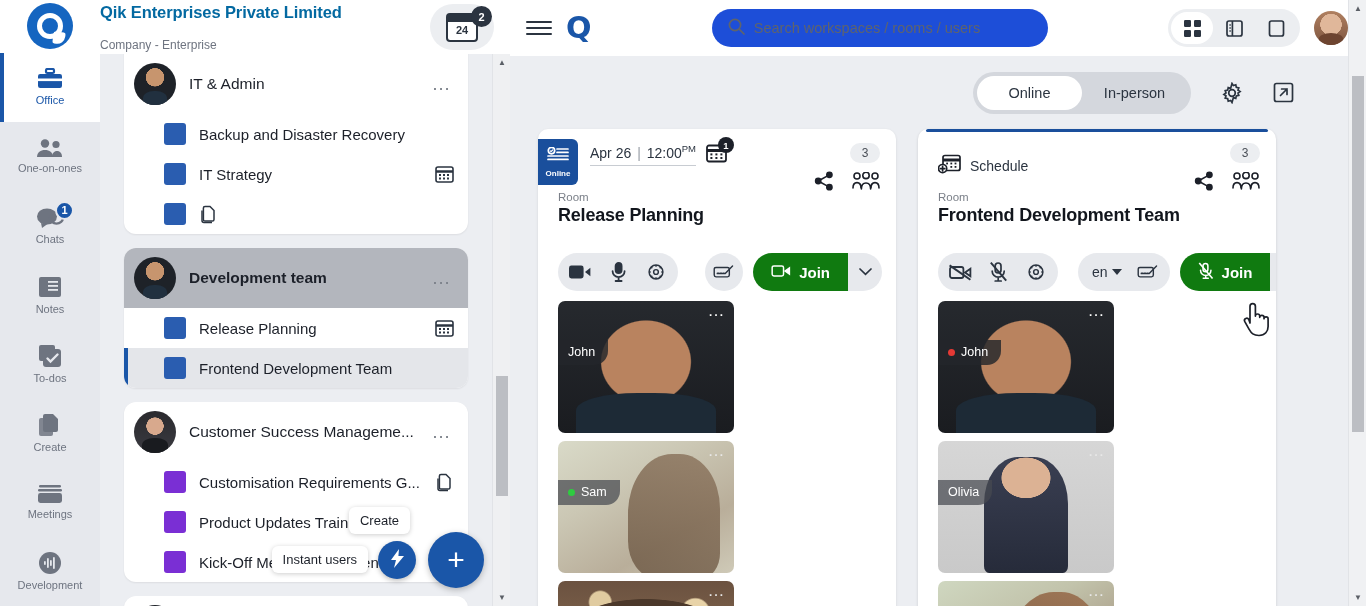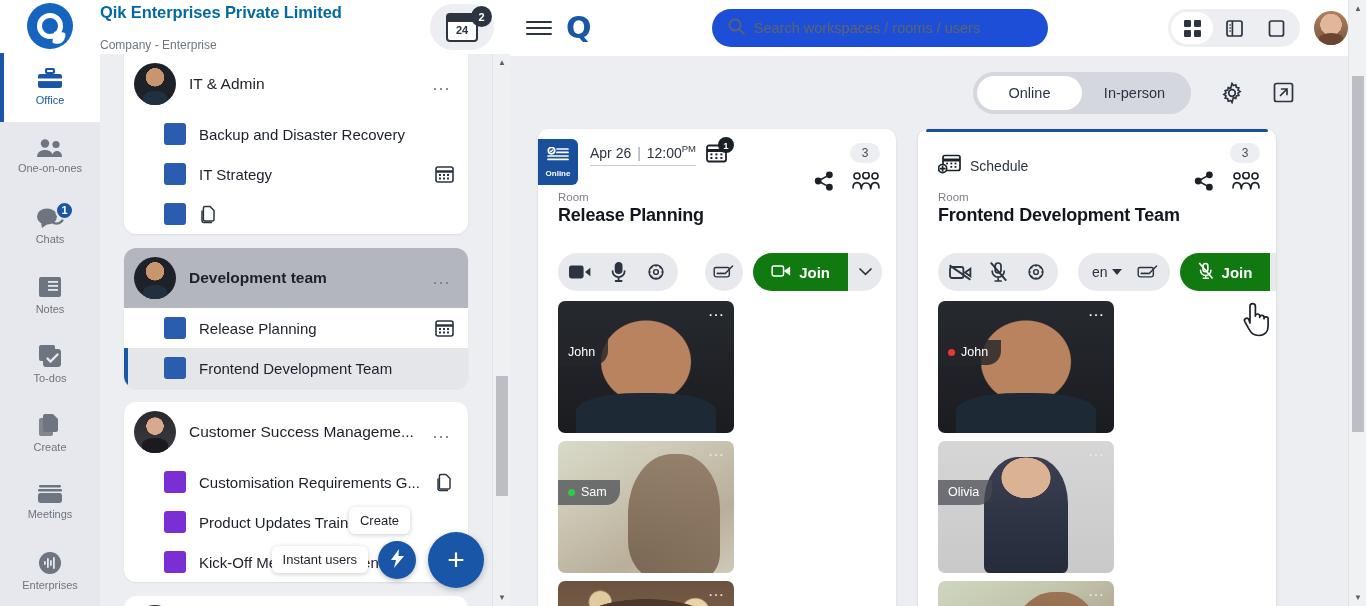--- a/index.html
+++ b/index.html
@@ -396,21 +396,21 @@
         <svg width="24" height="24" viewBox="0 0 24 24" fill="currentColor">
             <circle cx="12" cy="12" r="11"></circle>
             <g fill="#e6e8ed">
               <rect x="6" y="10" width="1.8" height="4" rx=".9"></rect>
               <rect x="9" y="7" width="1.8" height="10" rx=".9"></rect>
               <rect x="12" y="9" width="1.8" height="6" rx=".9"></rect>
               <rect x="15" y="6" width="1.8" height="12" rx=".9"></rect>
             </g>
           </svg>
       </span>
-      <span class="lbl">Enterprises</span>
+      <span class="lbl">Development</span>
     </div>
   </div>
 
   <div class="ws-header">
     <div class="ws-texts">
       <div class="ws-title">Qik Enterprises Private Limited</div>
       <div class="ws-sub">Company - Enterprise</div>
     </div>
     <div class="cal-wrap">
       <div class="cal-ico">

